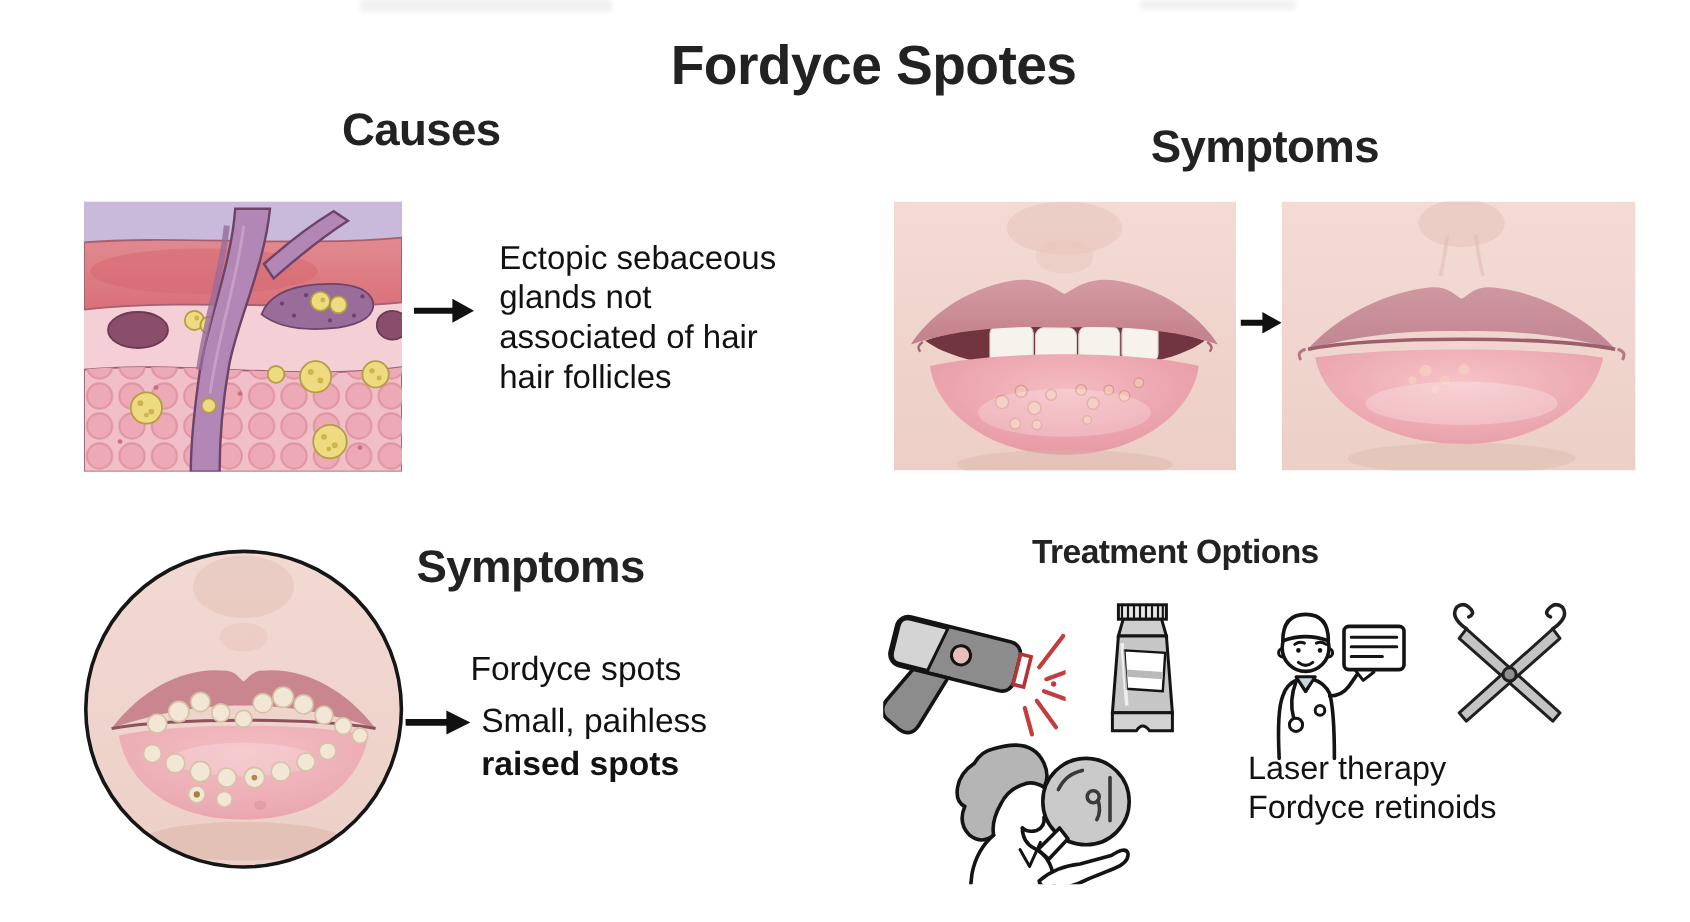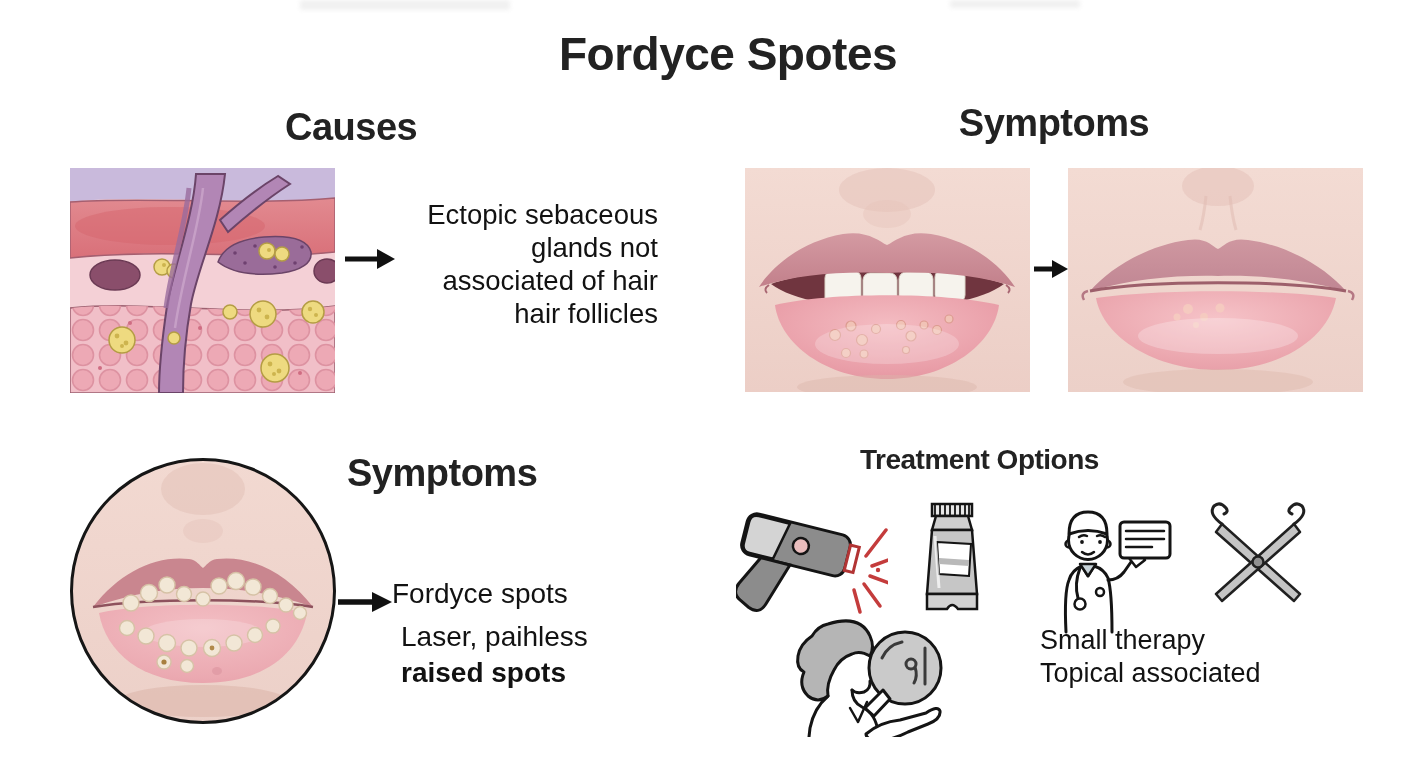--- a/index.html
+++ b/index.html
@@ -16,21 +16,21 @@
 </head>
 <body>
 
 <div id="stage">
 
   <div class="abs artifact" style="left:300px;top:0;width:210px;height:10px;"></div>
   <div class="abs artifact" style="left:950px;top:0;width:130px;height:8px;"></div>
 
   <div class="abs title" style="left:48px;top:27px;width:1360px;">Fordyce Spotes</div>
 
-  <div class="abs heading" style="left:285px;top:106px;">Causes</div>
+  <div class="abs heading" style="left:285px;top:88px;">Causes</div>
 
   <div class="abs" style="left:70px;top:168px;">
     <svg width="265" height="225" viewBox="0 0 265 225">
       <defs>
         <linearGradient id="SKred" x1="0" y1="0" x2="0" y2="1">
           <stop offset="0" stop-color="#e28a90"></stop>
             <stop offset="1" stop-color="#d97079"></stop>
         </linearGradient>
         <pattern id="SKcells" width="27" height="25" patternUnits="userSpaceOnUse">
           <circle cx="13" cy="12" r="10.5" fill="#eda9b5" stroke="#dd92a1" stroke-width="1.6"></circle>
@@ -94,21 +94,21 @@
     </svg>
   </div>
 
   <div class="abs" style="left:343px;top:246px;">
     <svg width="52" height="26" viewBox="0 0 52 26">
       <line x1="2" y1="13" x2="36" y2="13" stroke="#111" stroke-width="5"></line>
       <polygon points="34,3 52,13 34,23" fill="#111"></polygon>
     </svg>
   </div>
 
-  <div class="abs body-text" style="left:400px;top:198px;width:258px;text-align:right;">Ectopic sebaceous glands not associated of hair hair follicles</div>
+  <div class="abs body-text" style="left:416px;top:198px;width:258px;">Ectopic sebaceous glands not associated of hair hair follicles</div>
 
   <div class="abs heading" style="left:745px;top:102px;width:618px;text-align:center;">Symptoms</div>
 
   <div class="abs" style="left:745px;top:168px;">
     <svg width="285" height="224" viewBox="0 0 285 224">
       <defs>
         <linearGradient id="L1skin" x1="0" y1="0" x2="0" y2="1">
           <stop offset="0" stop-color="#f3dbd3"></stop>
             <stop offset="1" stop-color="#eccec6"></stop>
         </linearGradient>
@@ -259,22 +259,22 @@
   <div class="abs heading" style="left:347px;top:452px;">Symptoms</div>
 
   <div class="abs" style="left:336px;top:589px;">
     <svg width="56" height="26" viewBox="0 0 56 26">
       <line x1="2" y1="13" x2="38" y2="13" stroke="#111" stroke-width="5.5"></line>
       <polygon points="36,3 56,13 36,23" fill="#111"></polygon>
     </svg>
   </div>
 
   <div class="abs" style="left:392px;top:540px;">
-    <div class="body-text" style="font-size:28px;line-height:36px;margin-top:36px;">Fordyce spots</div>
-    <div class="body-text" style="font-size:28px;line-height:36px;margin-left:9px;margin-top:7px;">Laser, paihless</div>
+    <div class="body-text" style="font-size:28px;line-height:36px;">Fordyce spots</div>
+    <div class="body-text" style="font-size:28px;line-height:36px;margin-left:9px;margin-top:7px;">Small, paihless</div>
     <div class="body-text" style="font-size:28px;line-height:36px;margin-left:9px;font-weight:bold;">raised spots</div>
   </div>
 
   <div class="abs heading" style="left:860px;top:444px;font-size:28px;">Treatment Options</div>
 
   <div class="abs" style="left:736px;top:494px;">
     <svg width="152" height="132" viewBox="0 0 152 132">
       <g transform="rotate(14 60 55)">
         <rect x="6" y="30" width="106" height="42" rx="10" fill="#8c8c8c" stroke="#141414" stroke-width="3"></rect>
         <path d="M16,32 L48,32 L40,70 L16,70 Q8,70 8,62 L8,40 Q8,32 16,32 Z" fill="#d4d4d4" stroke="#141414" stroke-width="2.5"></path>
@@ -348,17 +348,17 @@
       <path d="M112,46 Q118,33 132,30" stroke="#3a3a3a" fill="none"></path>
       <circle cx="141" cy="52" r="5" stroke="#3a3a3a" fill="none"></circle>
       <path d="M145,55 Q148,64 144,71" stroke="#3a3a3a" fill="none"></path>
       <path d="M155,36 L155,72" stroke="#3a3a3a" fill="none"></path>
       <path d="M113,78 L95,96 L104,104 L120,87 Z" fill="#ffffff" stroke-width="3"></path>
       <path d="M96,122 Q110,110 130,108 L156,101 Q168,93 170,99 Q171,107 158,112 L138,120 Q120,129 106,129 Q96,127 96,122 Z" fill="#ffffff"></path>
     </svg>
   </div>
 
   <div class="abs" style="left:1040px;top:624px;">
-    <div class="treat-line">Small therapy</div>
-    <div class="treat-line">Topical associated</div>
+    <div class="treat-line">Laser therapy</div>
+    <div class="treat-line">Fordyce retinoids</div>
   </div>
 
 </div>
 
 </body></html>

